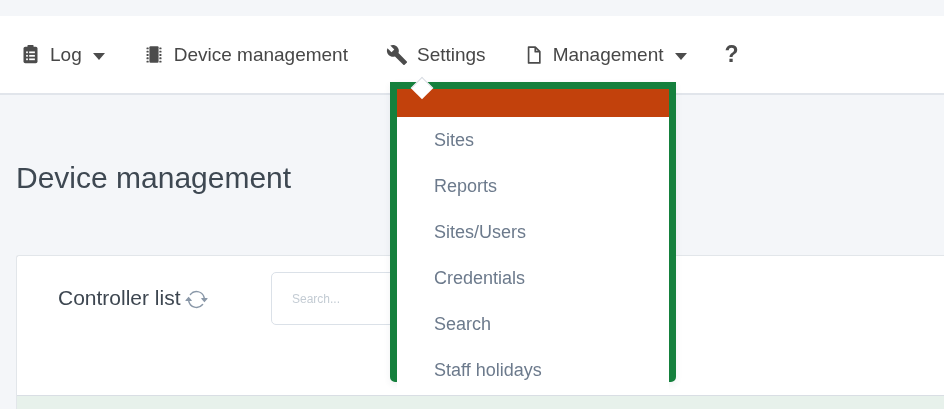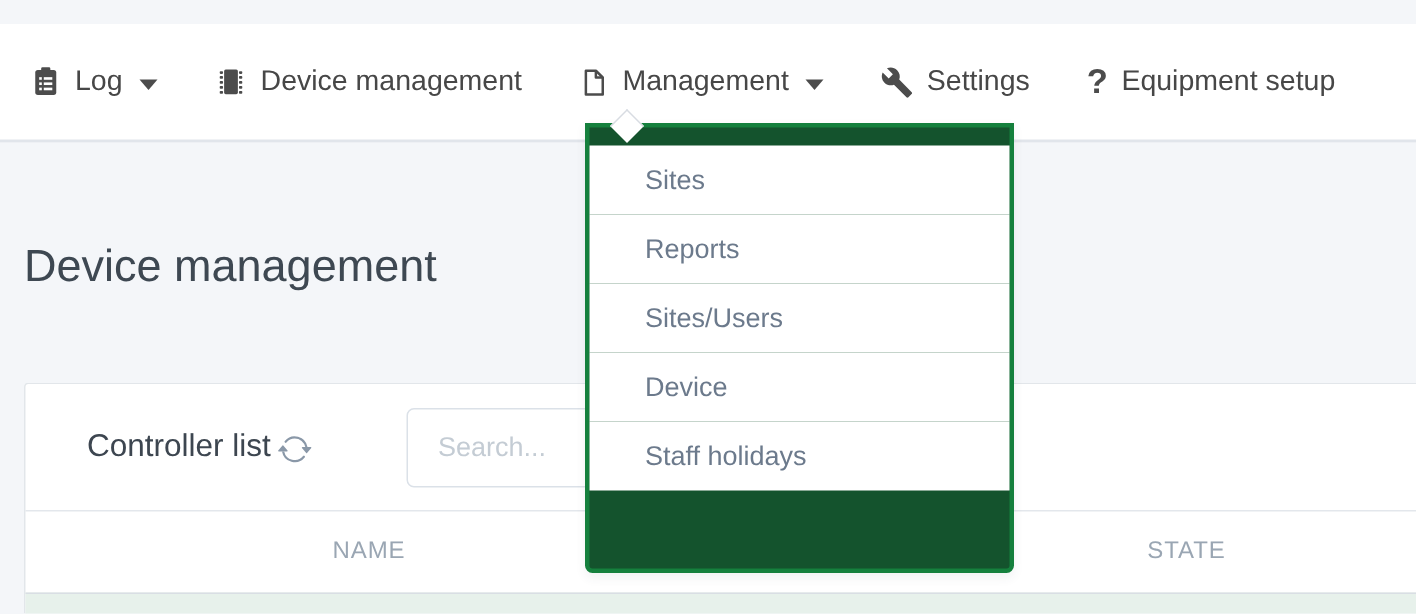--- a/index.html
+++ b/index.html
@@ -58,21 +58,21 @@
     position: relative; height: 84px;
     display: flex; align-items: center;
     padding-left: 41px; gap: 4px;
   }
   .panel-title { font-size: 21px; color: #3d4650; }
   .refresh { display: flex; align-items: center; color: #8a98a8; cursor: pointer; margin-top: 3px; }
   .search-input {
     position: absolute; left: 254px; top: 16px;
     width: 200px; height: 53px;
     border: 1px solid #dbe1e8; border-radius: 5px;
-    padding: 0 20px; font-size: 18px; color: #55606c;
+    padding: 0 20px; font-size: 12px; color: #55606c;
     font-family: "Liberation Sans", sans-serif;
     outline: none; background: #fff;
   }
   .search-input::placeholder { color: #c4ccd4; }
 
   .table-head {
     position: relative; height: 55px;
     border-top: 1px solid #e3e7ec;
   }
   .col {
@@ -87,25 +87,25 @@
     position: absolute; left: 0; right: 0; top: 139px; height: 15px;
     background: #e7f1eb;
     border-top: 1px solid #d9dee4;
     cursor: pointer;
   }
 
   
   .dropdown {
     position: absolute; left: 390px; top: 82px;
     width: 286px; height: 300px;
-    background: #14532d;
-    border: 3px solid #15803d;
+    background: #c2410c;
+    border: 7px solid #15803d;
     border-radius: 0 0 5px 5px;
     box-shadow: 0 3px 7px rgba(60, 70, 90, 0.07);
-    padding: 12px 0;
+    padding: 28px 0;
     z-index: 10;
   }
   .dropdown-notch {
     position: absolute; left: 17px; top: -9px;
     width: 16px; height: 16px;
     background: #ffffff;
     border-left: 1px solid #d8dce2;
     border-top: 1px solid #d8dce2;
     transform: rotate(45deg);
   }
@@ -159,65 +159,61 @@
           <rect x="17.8" y="15.1" width="2.4" height="2" rx="0.6"></rect>
           <rect x="17.8" y="18.7" width="2.4" height="2" rx="0.6"></rect>
         </g>
       </svg>
     </span>
     <span>Device management</span>
   </div>
 
   <div class="nav-item">
     <span class="nav-icon">
+      <svg viewBox="0 0 24 24" width="22" height="22">
+        <path fill="currentColor" d="M22.7 19l-9.1-9.1c.9-2.3.4-5-1.5-6.9-2-2-5-2.4-7.4-1.3L9 6 6 9 1.6 4.7C.4 7.1.9 10.1 2.9 12.1c1.9 1.9 4.6 2.4 6.9 1.5l9.1 9.1c.4.4 1 .4 1.4 0l2.3-2.3c.5-.4.5-1.1.1-1.4z"></path>
+      </svg>
+    </span>
+    <span>Settings</span>
+  </div>
+
+  <div class="nav-item">
+    <span class="nav-icon">
       <svg viewBox="0 0 24 24" width="20" height="24" fill="none" stroke="currentColor" stroke-width="2" stroke-linejoin="round">
         <path d="M5.5 2.5h8L19 8v13.5H5.5z"></path>
         <path d="M13.5 2.5V8H19"></path>
       </svg>
     </span>
     <span>Management</span>
     <span class="caret"></span>
   </div>
 
   <div class="nav-item">
-    <span class="nav-icon">
-      <svg viewBox="0 0 24 24" width="22" height="22">
-        <path fill="currentColor" d="M22.7 19l-9.1-9.1c.9-2.3.4-5-1.5-6.9-2-2-5-2.4-7.4-1.3L9 6 6 9 1.6 4.7C.4 7.1.9 10.1 2.9 12.1c1.9 1.9 4.6 2.4 6.9 1.5l9.1 9.1c.4.4 1 .4 1.4 0l2.3-2.3c.5-.4.5-1.1.1-1.4z"></path>
-      </svg>
-    </span>
-    <span>Settings</span>
-  </div>
-
-  <div class="nav-item">
     <span class="q-glyph">?</span>
-    <span>Equipment setup</span>
   </div>
 
 </nav>
 
 <h1 class="page-title">Device management</h1>
 
 <section class="panel">
   <div class="panel-header">
     <span class="panel-title">Controller list</span>
     <span class="refresh">
       <svg viewBox="0 0 16 16" width="23" height="23" fill="currentColor">
         <path d="M11.534 7h3.932a.25.25 0 0 1 .192.41l-1.966 2.36a.25.25 0 0 1-.384 0l-1.966-2.36a.25.25 0 0 1 .192-.41zm-11 2h3.932a.25.25 0 0 0 .192-.41L2.692 6.23a.25.25 0 0 0-.384 0L.342 8.59A.25.25 0 0 0 .534 9z"></path>
         <path d="M8 3c-1.552 0-2.94.707-3.857 1.818a.5.5 0 1 1-.771-.636A6.002 6.002 0 0 1 13.917 7H12.9A5.002 5.002 0 0 0 8 3zM3.1 9a5.002 5.002 0 0 0 8.757 2.182.5.5 0 1 1 .771.636A6.002 6.002 0 0 1 2.083 9H3.1z"></path>
       </svg>
     </span>
     <input class="search-input" type="text" placeholder="Search..." style="">
   </div>
-  <div class="table-head">
-    <span class="col col-name">NAME</span>
-    <span class="col col-state">STATE</span>
-  </div>
   <div class="row-green"></div>
 </section>
 
 <div class="dropdown">
   <div class="dropdown-notch"></div>
   <div class="dropdown-item">Sites</div>
   <div class="dropdown-item">Reports</div>
   <div class="dropdown-item">Sites/Users</div>
-  <div class="dropdown-item">Device</div>
+  <div class="dropdown-item">Credentials</div>
+  <div class="dropdown-item">Search</div>
   <div class="dropdown-item">Staff holidays</div>
 </div>
 
 </body></html>

